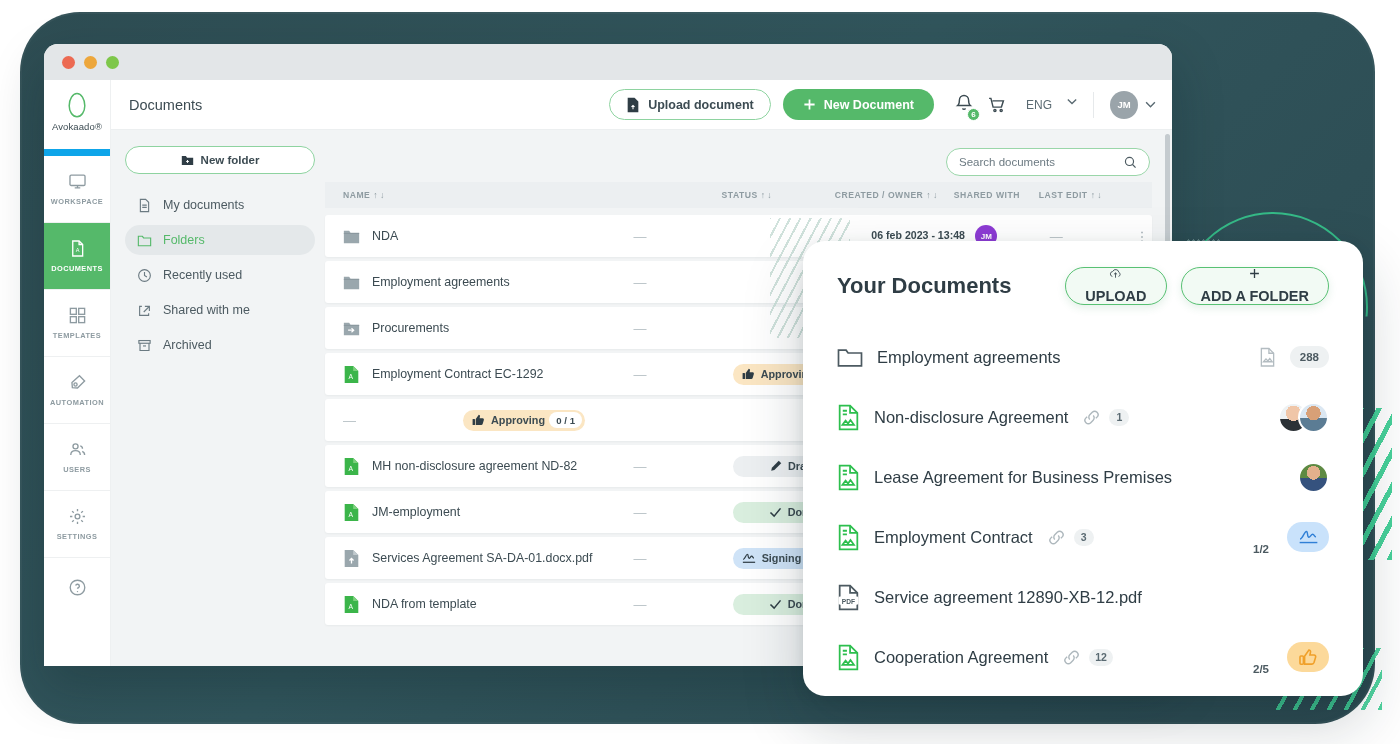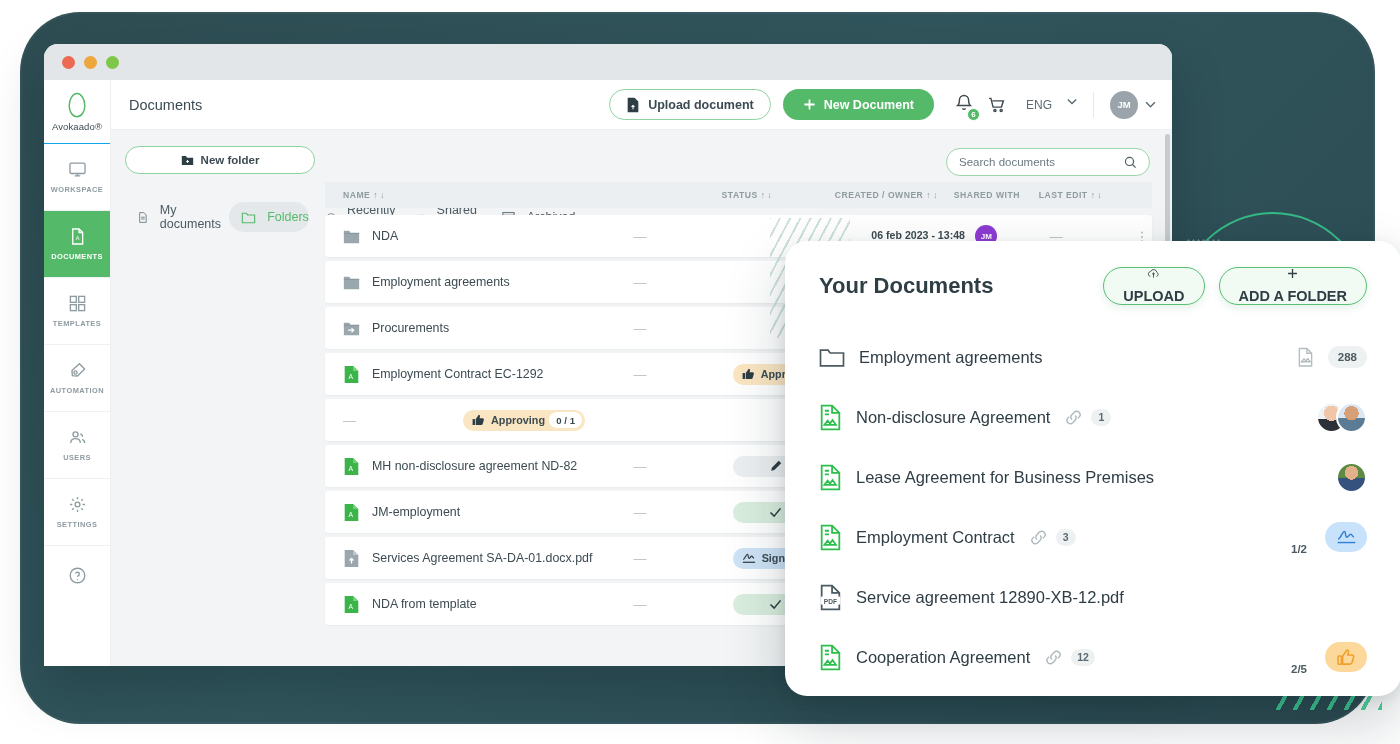--- a/index.html
+++ b/index.html
@@ -79,22 +79,23 @@
   .appbody { display: flex; height: 586px; }
 
   
   .rail {
     width: 67px; background: #ffffff; flex: none;
     display: flex; flex-direction: column; align-items: stretch;
     border-right: 1px solid #eef0f1;
   }
   .logo-cell {
     height: 64px; display: flex; flex-direction: column;
-    align-items: center; justify-content: center; gap: 2px;
-    border-bottom: 1px solid #0ea5e9;
+    align-items: center; gap: 2px;
+    border-bottom: 7px solid #0ea5e9;
+    margin-top: 12px;
   }
   .logo-mark { width: 20px; height: 27px; }
   .logo-text {
     font-size: 9.5px; color: #3c4b52; letter-spacing: .1px;
   }
   .rail-item {
     height: 67px; display: flex; flex-direction: column;
     align-items: center; justify-content: center; gap: 6px;
     border-bottom: 1px solid #eef0f1; cursor: pointer;
   }
@@ -148,21 +149,21 @@
   
   .content { flex: 1; background: #f2f4f5; display: flex; min-height: 0;
              position: relative; }
   .folders-pane { width: 214px; flex: none; padding: 16px 10px 0 14px; }
   .btn-newfolder {
     width: 100%; height: 28px; border-radius: 14px;
     border: 1px solid #8ed3a0; background: #fff;
     display: flex; align-items: center; justify-content: center; gap: 7px;
     font-size: 11.5px; font-weight: 700; color: #3c4b52; cursor: pointer;
   }
-  .nav-list { margin-top: 28px; display: flex; gap: 5px; }
+  .nav-list { margin-top: 16px; display: flex; flex-direction: column; gap: 5px; }
   .nav-item {
     height: 30px; border-radius: 15px; display: flex; align-items: center;
     gap: 11px; padding-left: 12px; font-size: 12.5px; color: #4c5a61;
     cursor: pointer;
   }
   .nav-item svg { stroke: #6b7a82; }
   .nav-item.active { background: #e4e8ea; color: #55b96a; }
   .nav-item.active svg { stroke: #55b96a; }
 
   .table-pane { flex: 1; min-width: 0; padding: 12px 16px 0 0; position: relative; }
@@ -235,22 +236,22 @@
     position: absolute; right: 2px; top: 4px; width: 5px; height: 548px;
     background: #e7eaec; border-radius: 3px;
   }
   .scrollbar i {
     display: block; width: 5px; height: 196px; background: #c5cbcf;
     border-radius: 3px;
   }
 
   
   .card {
-    position: absolute; left: 785px; top: 241px;
-    width: 616px; height: 455px;
+    position: absolute; left: 803px; top: 241px;
+    width: 560px; height: 455px;
     background: #fff; border-radius: 22px; z-index: 20;
     box-shadow: 0 26px 60px rgba(16,38,44,.22), 0 4px 14px rgba(16,38,44,.10);
     padding: 26px 34px 0 34px;
   }
   .card-head { display: flex; align-items: center; gap: 14px; }
   .card-title { font-size: 22px; font-weight: 700; color: #2f3d45; flex: 1; }
   .cbtn {
     height: 38px; border-radius: 20px; border: 1.5px solid #58c173;
     background: #f2faf4; display: flex; align-items: center; gap: 9px;
     padding: 0 19px; font-size: 14.5px; font-weight: 700; color: #2f3d45;

